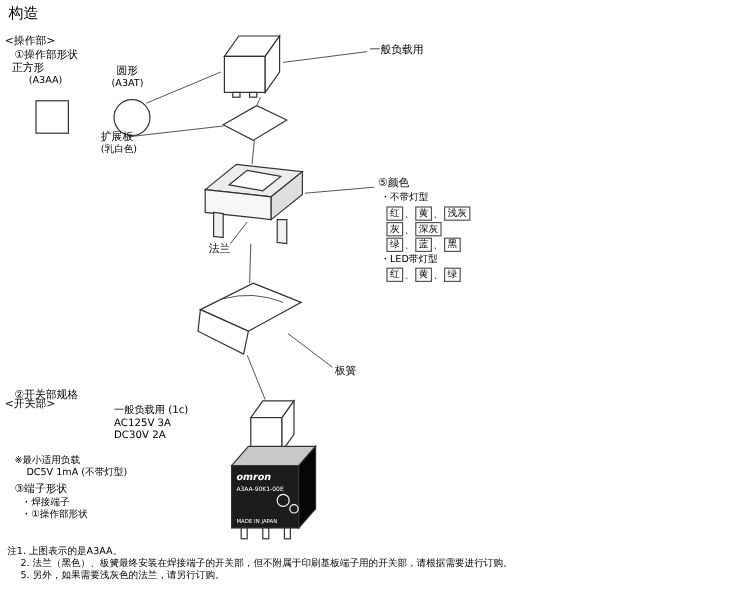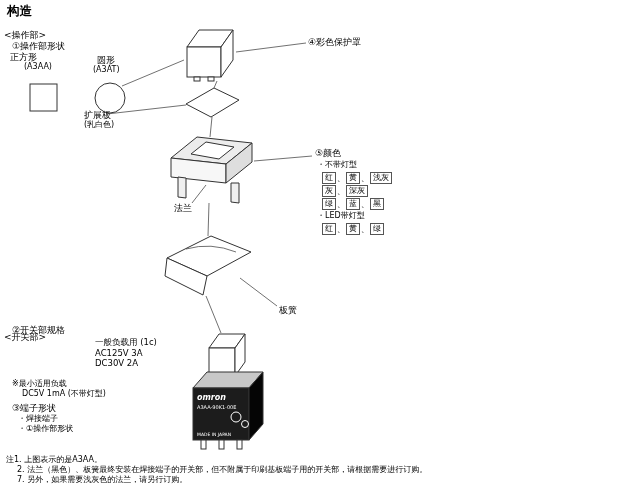--- a/index.html
+++ b/index.html
@@ -1,18 +1,18 @@
 <!DOCTYPE html>
 <html><head>
 <meta charset="utf-8">
 <style>
   html,body{margin:0;padding:0;background:#ffffff}
   .page{position:relative;width:619px;height:498px;background:#fff;
         font-family:"DejaVu Sans","Liberation Sans",sans-serif;color:#000;overflow:hidden}
-  .title{position:absolute;left:7px;top:3px;font-size:12.5px;font-weight:bold;white-space:nowrap}
+  .title{position:absolute;left:7px;top:3px;font-size:12.5px;font-weight:normal;white-space:nowrap}
   .lb{position:absolute;font-size:9px;line-height:1.15;white-space:nowrap}
   .sm{font-size:8px}
   .chipsrow{position:absolute;display:flex;align-items:center;font-size:8px;white-space:nowrap}
   .chip{display:inline-block;border:1px solid #555;padding:0 2px;line-height:10px;font-size:8px}
   .sep{padding:0 1px;font-size:8px}
   .col{position:absolute;font-size:8.5px;line-height:10.5px;white-space:nowrap}
   .note{position:absolute;font-size:8px;line-height:1.2;white-space:nowrap}
   svg{position:absolute;left:0;top:0}
 </style>
 </head>
@@ -102,21 +102,21 @@
   <div class="title">构造</div>
 
   <div class="lb" style="left:4px;top:30px">&lt;操作部&gt;</div>
   <div class="lb" style="left:12px;top:41px">①操作部形状</div>
 
   <div class="lb" style="left:10px;top:52px">正方形</div>
   <div class="lb sm" style="left:24px;top:62px">(A3AA)</div>
   <div class="lb" style="left:97px;top:55px">圆形</div>
   <div class="lb sm" style="left:93px;top:65px">(A3AT)</div>
 
-  <div class="lb" style="left:308px;top:37px">④彩色保护罩</div>
+  <div class="lb" style="left:308px;top:37px">一般负载用</div>
 
   <div class="lb" style="left:84px;top:110px">扩展板</div>
   <div class="lb sm" style="left:84px;top:120px">(乳白色)</div>
 
   <div class="lb" style="left:174px;top:203px">法兰</div>
 
   <div class="lb" style="left:315px;top:148px">⑤颜色</div>
   <div class="lb sm" style="left:317px;top:160px">・不带灯型</div>
 
   <div class="chipsrow" style="left:322px;top:172px">
@@ -161,15 +161,15 @@
 
   <div class="lb sm" style="left:12px;top:379px">※最小适用负载</div>
   <div class="lb sm" style="left:22px;top:389px">DC5V 1mA (不带灯型)</div>
 
   <div class="lb" style="left:12px;top:403px">③端子形状</div>
   <div class="lb sm" style="left:18px;top:414px">・焊接端子</div>
   <div class="lb sm" style="left:18px;top:424px">・①操作部形状</div>
 
   <div class="note" style="left:6px;top:455px">注1. 上图表示的是A3AA。</div>
   <div class="note" style="left:17px;top:465px">2. 法兰（黑色）、板簧最终安装在焊接端子的开关部，但不附属于印刷基板端子用的开关部，请根据需要进行订购。</div>
-  <div class="note" style="left:17px;top:475px">7. 另外，如果需要浅灰色的法兰，请另行订购。</div>
+  <div class="note" style="left:17px;top:475px">5. 另外，如果需要浅灰色的法兰，请另行订购。</div>
 
 </div>
 
 </body></html>

